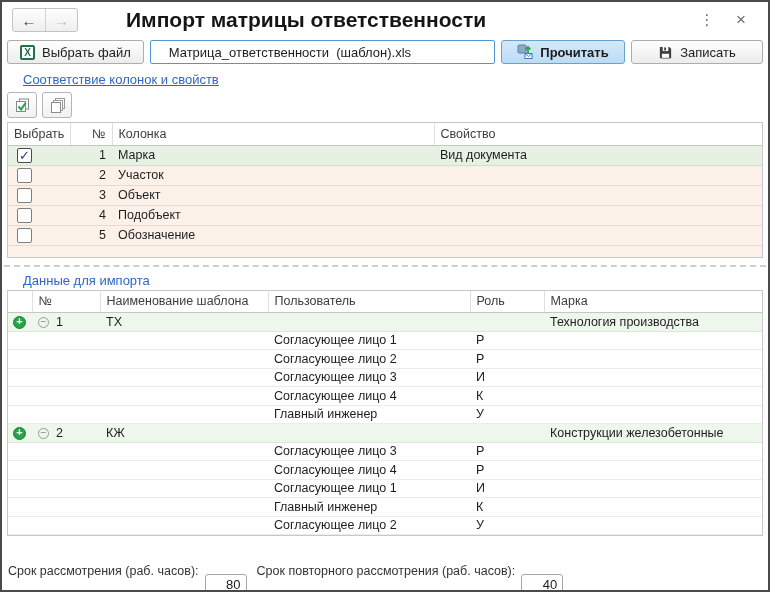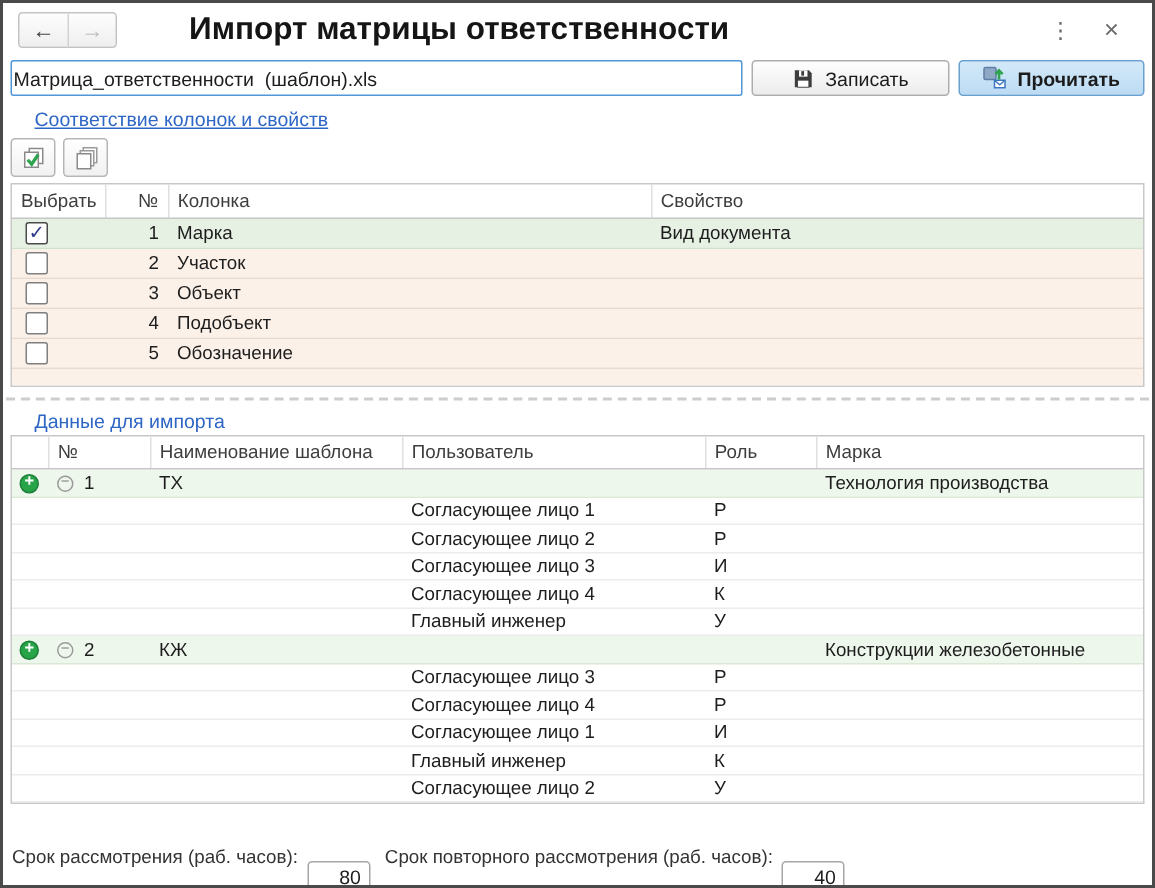--- a/index.html
+++ b/index.html
@@ -45,21 +45,21 @@
   }
   .btn-write { min-width:132px; }
   .excel-icon {
     width:15px; height:15px; border:2px solid var(--excel-green,#217346); border-radius:2px;
     color:var(--excel-green,#217346); background:#fff; font-size:10px; font-weight:bold;
     display:flex; align-items:center; justify-content:center; flex:none;
   }
   .excel-icon::before { content:"X"; }
   .file-input {
     flex:1; height:24px; border:1px solid #4f97d6; border-radius:2px;
-    font-family:"Liberation Sans",sans-serif; font-size:13px; color:#1c1c1c; padding:0 1px;
+    font-family:"Liberation Sans",sans-serif; font-size:13px; color:#1c1c1c; padding:0 18px;
     outline:none; background:#fff;
   }
   .icon-svg { flex:none; display:block; }
 
   
   .project-row { display:flex; align-items:center; padding:3px 5px 2px 5px; gap:4px; flex:none; }
   .field-label { font-size:13px; color:#333; white-space:nowrap; }
   .project-input {
     width:282px; height:21px; border:1px solid #a6a6a6; border-radius:3px;
     font-family:"Liberation Sans",sans-serif; font-size:13px; color:#1c1c1c; padding:0 5px;
@@ -156,38 +156,42 @@
           <span class="fwd-icon"></span>
         </div>
     </div>
     <div class="page-title">Импорт матрицы ответственности</div>
     <div class="tb-spacer"></div>
     <div class="tb-ico kebab-icon"></div>
     <div class="tb-ico close-icon"></div>
   </div>
 
   <div class="toolbar-row">
+    <button class="btn">
+      <span class="excel-icon"></span>
+      <span>Выбрать файл</span>
+    </button>
     <input class="file-input" value="Матрица_ответственности  (шаблон).xls" style="">
+    <button class="btn btn-read">
+      <svg class="icon-svg" width="16" height="16" viewBox="0 0 16 16">
+        <rect x="1" y="1" width="8" height="8" rx="1" fill="#8ea8c6" stroke="#5f7ea3"></rect>
+        <rect x="8" y="9.5" width="7" height="5" fill="#fff" stroke="#3c78c0"></rect>
+        <path d="M8 9.5 L11.5 12.5 L15 9.5" fill="none" stroke="#3c78c0" stroke-width="0.9"></path>
+        <path d="M11 9 L11 3.2 M8.6 5.4 L11 3 L13.4 5.4" fill="none" stroke="#2ea44f" stroke-width="1.8"></path>
+      </svg>
+      <span>Прочитать</span>
+    </button>
     <button class="btn btn-write">
       <svg class="icon-svg" width="15" height="15" viewBox="0 0 16 16">
         <path fill="#3d3d3d" d="M2 2 h10 l2 2 v10 H2 Z"></path>
         <rect x="5" y="2" width="6" height="4.5" fill="#fff"></rect>
         <rect x="6.6" y="2.6" width="2" height="3.2" fill="#3d3d3d"></rect>
         <rect x="4" y="9" width="8" height="5" fill="#fff" stroke="#3d3d3d" stroke-width="0.6"></rect>
       </svg>
       <span>Записать</span>
-    </button>
-    <button class="btn btn-read">
-      <svg class="icon-svg" width="16" height="16" viewBox="0 0 16 16">
-        <rect x="1" y="1" width="8" height="8" rx="1" fill="#8ea8c6" stroke="#5f7ea3"></rect>
-        <rect x="8" y="9.5" width="7" height="5" fill="#fff" stroke="#3c78c0"></rect>
-        <path d="M8 9.5 L11.5 12.5 L15 9.5" fill="none" stroke="#3c78c0" stroke-width="0.9"></path>
-        <path d="M11 9 L11 3.2 M8.6 5.4 L11 3 L13.4 5.4" fill="none" stroke="#2ea44f" stroke-width="1.8"></path>
-      </svg>
-      <span>Прочитать</span>
     </button>
   </div>
 
 
   <a class="section-link underlined">Соответствие колонок и свойств</a>
 
   <div class="flag-toolbar">
     <button class="tool-btn">
       <svg class="icon-svg" width="17" height="17" viewBox="0 0 17 17">
         <rect x="5.5" y="2" width="9" height="10" fill="#fff" stroke="#8a8a8a"></rect>

